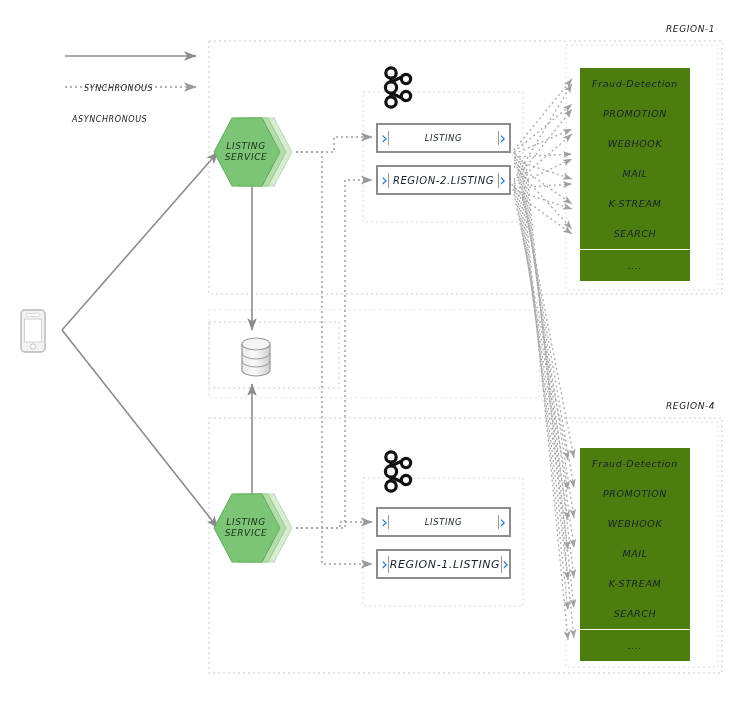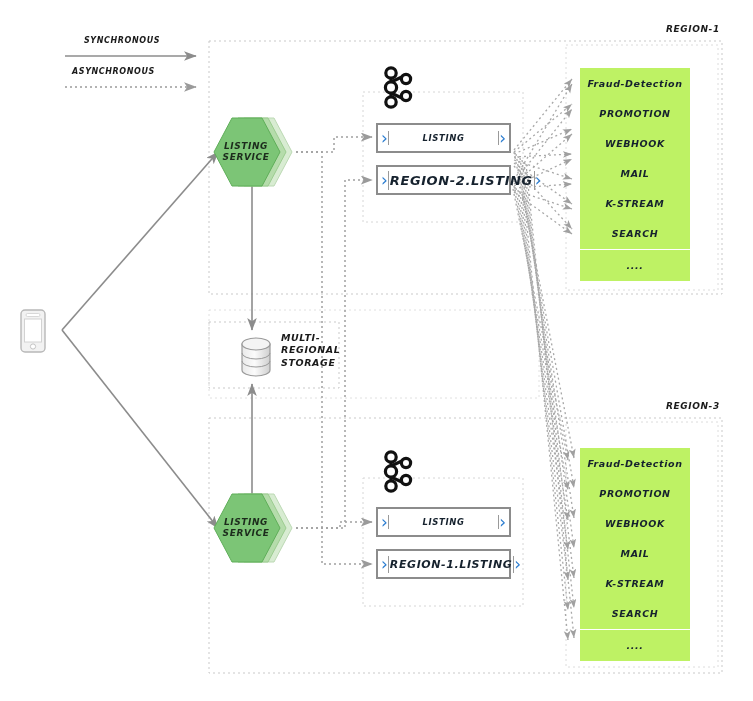--- a/index.html
+++ b/index.html
@@ -4,32 +4,32 @@
 <style>
   html,body{margin:0;padding:0;background:#ffffff;}
   body{width:753px;height:701px;position:relative;overflow:hidden;
        font-family:"DejaVu Sans","Liberation Sans",sans-serif;}
   #stage{position:absolute;left:0;top:0;width:753px;height:701px;}
   svg.layer{position:absolute;left:0;top:0;width:753px;height:701px;overflow:visible;}
   .node{position:absolute;}
 
   
   .hand{font-family:"DejaVu Sans","Liberation Sans",sans-serif;
-        font-weight:700;font-style:italic;letter-spacing:.6px;color:#1a1a1a;}
+        font-weight:400;font-style:italic;letter-spacing:.6px;color:#1a1a1a;}
 
   
   .region-label{font-size:9px;}
 
   
-  .consumer{position:absolute;width:110px;height:31px;background:#bef264;
+  .consumer{position:absolute;width:110px;height:31px;background:#4d7c0f;
             display:flex;align-items:center;justify-content:center;
             font-size:9.5px;color:#16222e;white-space:nowrap;}
 
   
-  .legend-text{position:absolute;font-size:8px;}
+  .legend-text{position:absolute;font-size:8px;margin-top:48px;}
 
   
   .topic{position:absolute;width:135px;height:30px;background:#ffffff;
          border:2px solid #8c8c8c;display:flex;align-items:center;
          justify-content:space-between;box-sizing:border-box;padding:0 3px;}
   .topic .chev{color:#2f7fd1;font-size:17px;line-height:1;font-weight:400;
                font-family:"DejaVu Sans",sans-serif;}
   .topic .tname{flex:1;text-align:center;font-size:8.5px;color:#16222e;
                 border-left:1px solid #9a9a9a;border-right:1px solid #9a9a9a;
                 padding:2px 1px;white-space:nowrap;}
@@ -172,21 +172,21 @@
   </div>
 
   <div class="topic" style="left:376px;top:123px;">
     <span class="chev">›</span>
     <span class="tname hand">LISTING</span>
     <span class="chev">›</span>
   </div>
 
   <div class="topic" style="left:376px;top:165px;">
     <span class="chev">›</span>
-    <span class="tname hand" style="font-size:13px;">REGION-2.LISTING</span>
+    <span class="tname hand" style="font-size:10px;">REGION-2.LISTING</span>
     <span class="chev">›</span>
   </div>
 
   <div class="consumer hand" style="left:580px;top:68px;">Fraud-Detection</div>
   <div class="consumer hand" style="left:580px;top:98px;">PROMOTION</div>
   <div class="consumer hand" style="left:580px;top:128px;">WEBHOOK</div>
   <div class="consumer hand" style="left:580px;top:158px;">MAIL</div>
   <div class="consumer hand" style="left:580px;top:188px;">K-STREAM</div>
   <div class="consumer hand" style="left:580px;top:218px;">SEARCH</div>
   <div class="consumer hand" style="left:580px;top:250px;">....</div>
@@ -199,27 +199,22 @@
           <stop offset="45%" stop-color="#fbfbfb"></stop>
           <stop offset="100%" stop-color="#cfcfcf"></stop>
         </linearGradient>
       </defs>
       <path d="M3,8 L3,34 A14,6 0 0 0 31,34 L31,8 Z" fill="url(#cylg)" stroke="#9a9a9a" stroke-width="1.2"></path>
       <ellipse cx="17" cy="8" rx="14" ry="6" fill="#f4f4f4" stroke="#9a9a9a" stroke-width="1.2"></ellipse>
       <path d="M3,17 A14,6 0 0 0 31,17" fill="none" stroke="#9a9a9a" stroke-width="1"></path>
       <path d="M3,25 A14,6 0 0 0 31,25" fill="none" stroke="#9a9a9a" stroke-width="1"></path>
     </svg>
   </div>
-  <div class="storage-label hand" style="left:281px;top:332px;">
-    <div>MULTI-</div>
-    <div>REGIONAL</div>
-    <div>STORAGE</div>
-  </div>
-
-  <div class="region-label hand" style="position:absolute;left:666px;top:401px;">REGION-3</div>
+
+  <div class="region-label hand" style="position:absolute;left:666px;top:401px;">REGION-4</div>
 
   <div class="hexwrap" style="left:212px;top:491px;">
     <svg width="86" height="74" viewBox="0 0 86 74">
       <polygon points="32,3 62,3 80,37 62,71 32,71 14,37" fill="#d8ecd2" stroke="#bcd9b4" stroke-width="1"></polygon>
       <polygon points="26,3 56,3 74,37 56,71 26,71 8,37" fill="#b5dcab" stroke="#9ccc90" stroke-width="1"></polygon>
       <polygon points="20,3 50,3 68,37 50,71 20,71 2,37" fill="#7cc576" stroke="#5fae59" stroke-width="1"></polygon>
     </svg>
     <div class="hexlabel hand">
       <span>LISTING</span>
       <span>SERVICE</span>

